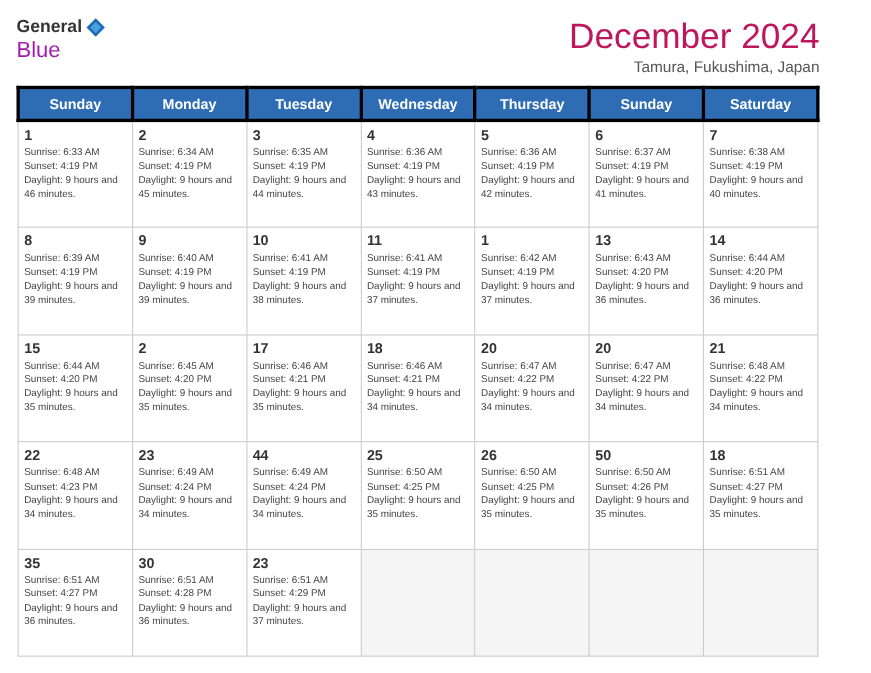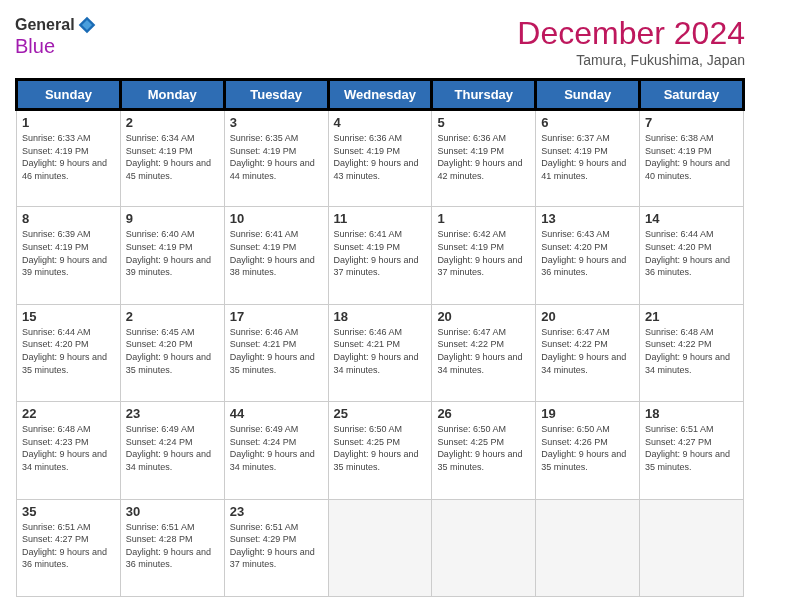--- a/index.html
+++ b/index.html
@@ -234,21 +234,21 @@
           </td>
           <td>
             <span class="day-num">25</span>
             <div class="day-info">Sunrise: 6:50 AM<br>Sunset: 4:25 PM<br>Daylight: 9 hours and 35 minutes.</div>
           </td>
           <td>
             <span class="day-num">26</span>
             <div class="day-info">Sunrise: 6:50 AM<br>Sunset: 4:25 PM<br>Daylight: 9 hours and 35 minutes.</div>
           </td>
           <td>
-            <span class="day-num">19</span>
+            <span class="day-num">50</span>
             <div class="day-info">Sunrise: 6:50 AM<br>Sunset: 4:26 PM<br>Daylight: 9 hours and 35 minutes.</div>
           </td>
           <td>
             <span class="day-num">18</span>
             <div class="day-info">Sunrise: 6:51 AM<br>Sunset: 4:27 PM<br>Daylight: 9 hours and 35 minutes.</div>
           </td>
         </tr>
         <tr>
           <td>
             <span class="day-num">35</span>

